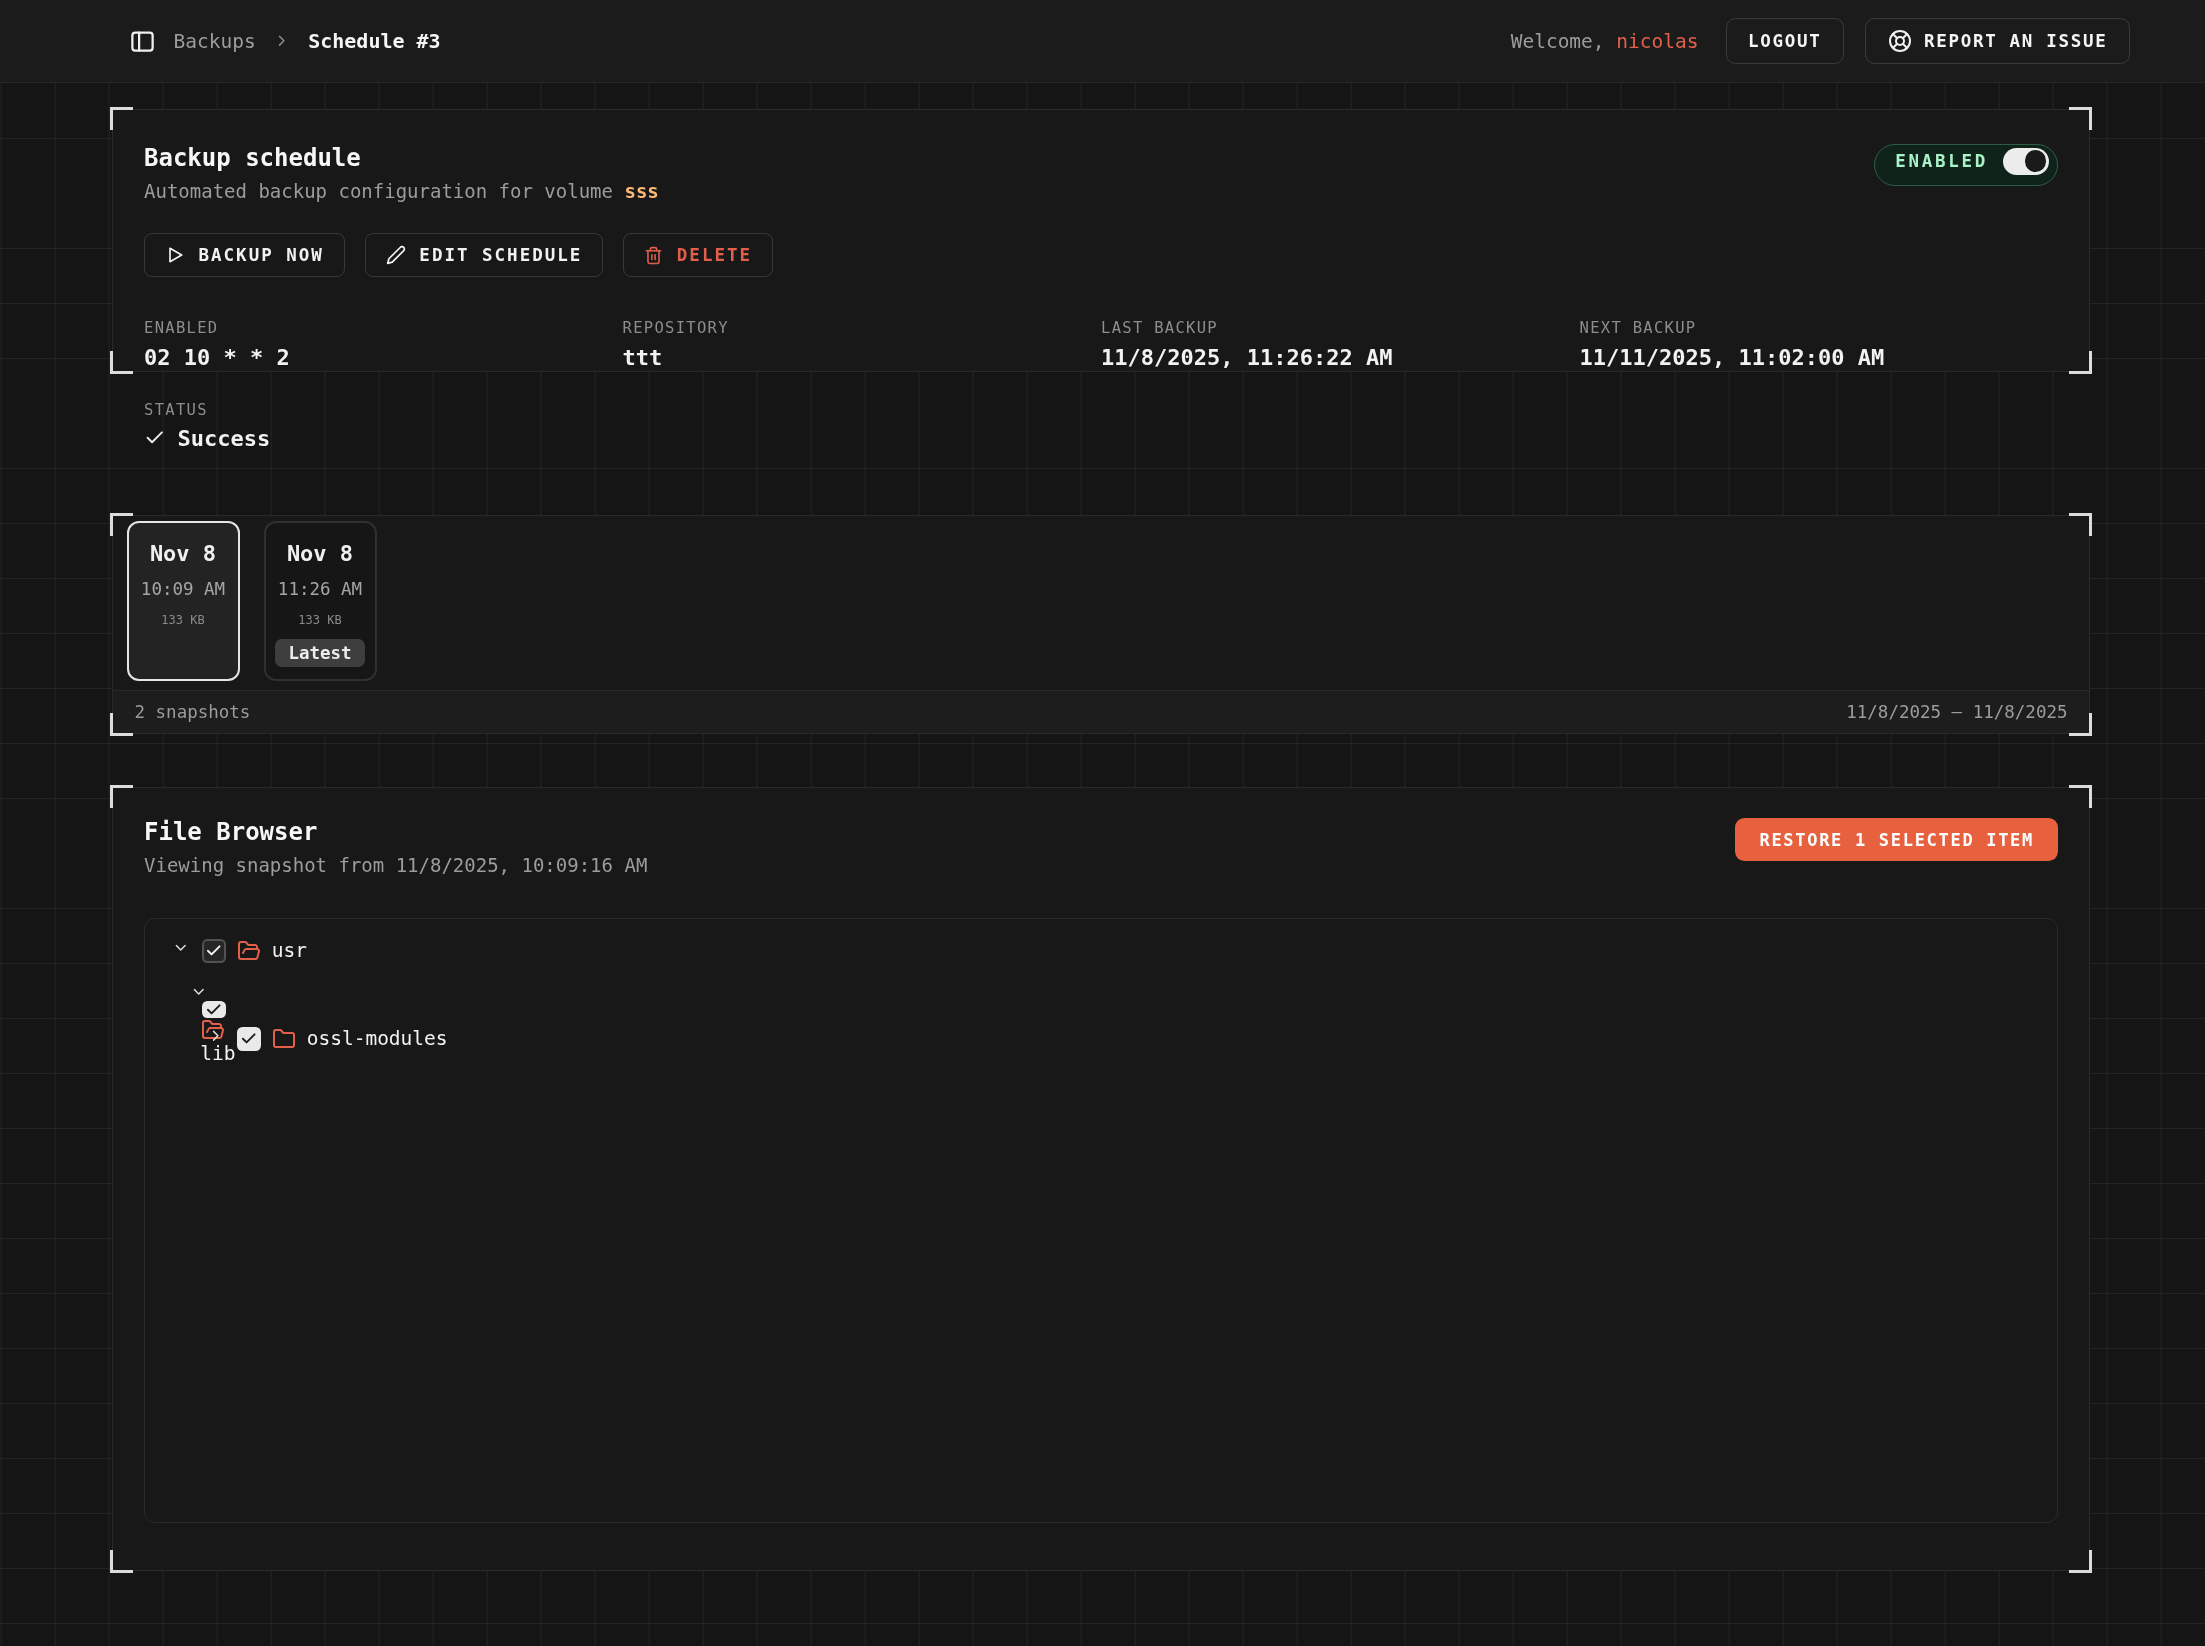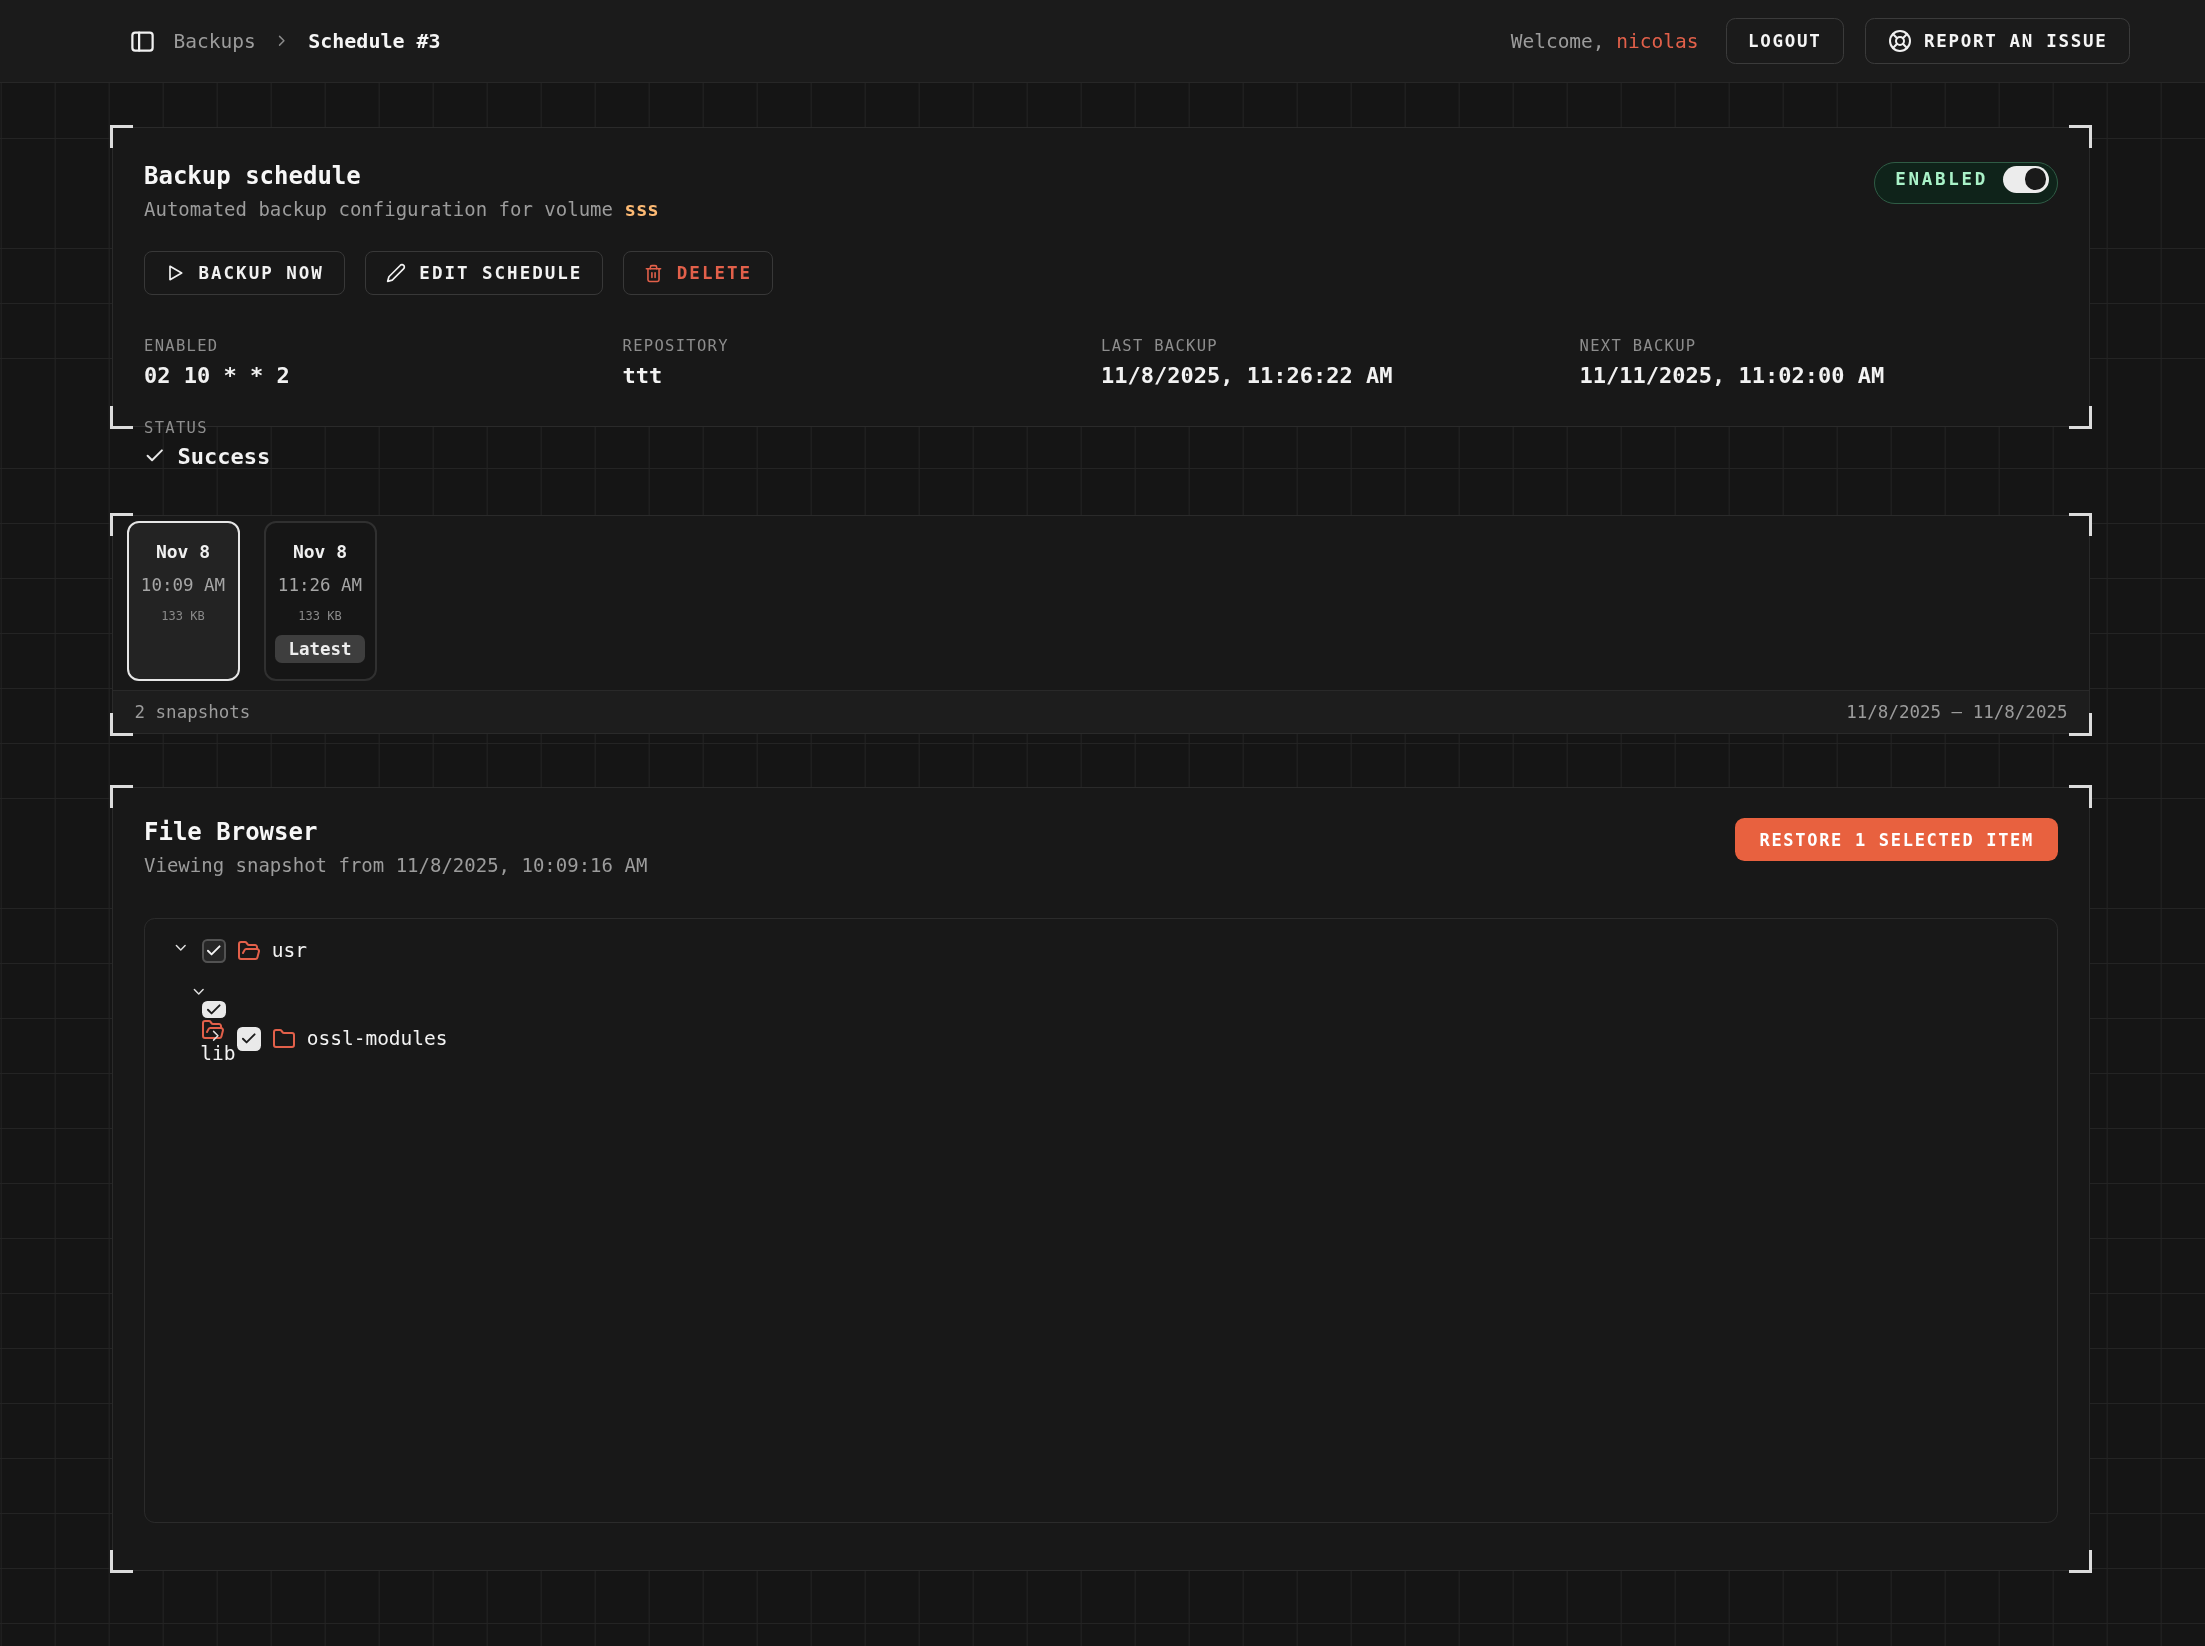--- a/index.html
+++ b/index.html
@@ -42,21 +42,21 @@
     position:absolute; left:112px; width:1978px;
     background:#181818; border:1.3px solid #2a2a2a;
   }
   .corner { position:absolute; width:23px; height:23px; }
   .corner.tl { top:-2.7px; left:-2.7px; border-top:3.4px solid #dcdcdc; border-left:3.4px solid #dcdcdc; }
   .corner.tr { top:-2.7px; right:-2.7px; border-top:3.4px solid #dcdcdc; border-right:3.4px solid #dcdcdc; }
   .corner.bl { bottom:-2.7px; left:-2.7px; border-bottom:3.4px solid #dcdcdc; border-left:3.4px solid #dcdcdc; }
   .corner.br { bottom:-2.7px; right:-2.7px; border-bottom:3.4px solid #dcdcdc; border-right:3.4px solid #dcdcdc; }
 
   
-  #schedule-panel { top:127px; height:300px; padding:34px 31px; }
+  #schedule-panel { top:109px; height:263px; padding:34px 31px; }
   .panel-head { display:flex; justify-content:space-between; align-items:flex-start; }
   .panel-title { font-size:24px; font-weight:bold; color:#f7f7f7; }
   .panel-sub { font-size:19px; color:#9c9c9c; margin-top:8px; }
   .panel-sub .vol { color:#fdba74; font-weight:bold; }
   .enabled-pill {
     display:flex; align-items:center; gap:15px;
     height:42px; padding:0 8px 8px 20px; border-radius:23px;
     background:#0f231a; border:1.3px solid #2f5c45; cursor:pointer;
   }
   .enabled-pill .txt { color:#a9f2c8; font-size:17.5px; font-weight:bold; letter-spacing:2.7px; }
@@ -80,21 +80,21 @@
 
   
   #snapshots-panel { top:515px; height:219px; }
   .cards-area { height:176px; display:flex; align-items:flex-start; padding:5.4px 13.5px; gap:24px; }
   .snap-card {
     width:113px; height:160px; border-radius:12px; cursor:pointer;
     display:flex; flex-direction:column; align-items:center;
   }
   .snap-card.selected { border:2.7px solid #e6e6e6; background:#232323; }
   .snap-card.plain { border:2px solid #303030; background:#161616; }
-  .snap-date { font-size:18px; font-weight:bold; color:#f0f0f0; margin-top:17.5px; }
+  .snap-date { font-size:22px; font-weight:bold; color:#f0f0f0; margin-top:17.5px; }
   .snap-time { font-size:17.5px; color:#a6a6a6; margin-top:13.5px; }
   .snap-size { font-size:12px; color:#8a8a8a; margin-top:13.5px;text-align:center; }
   .snap-badge { margin-top:12px; background:#3e3e3e; border-radius:6.7px; padding:4px 13.5px;
     font-size:17.5px; font-weight:bold; color:#ededed; }
   .snap-footer {
     position:absolute; bottom:0; left:0; width:100%; height:43px;
     background:#1d1d1d; border-top:1.3px solid #292929;
     display:flex; align-items:center; justify-content:space-between; padding:0 21.5px;
     font-size:17.5px; color:#9c9c9c;
   }

